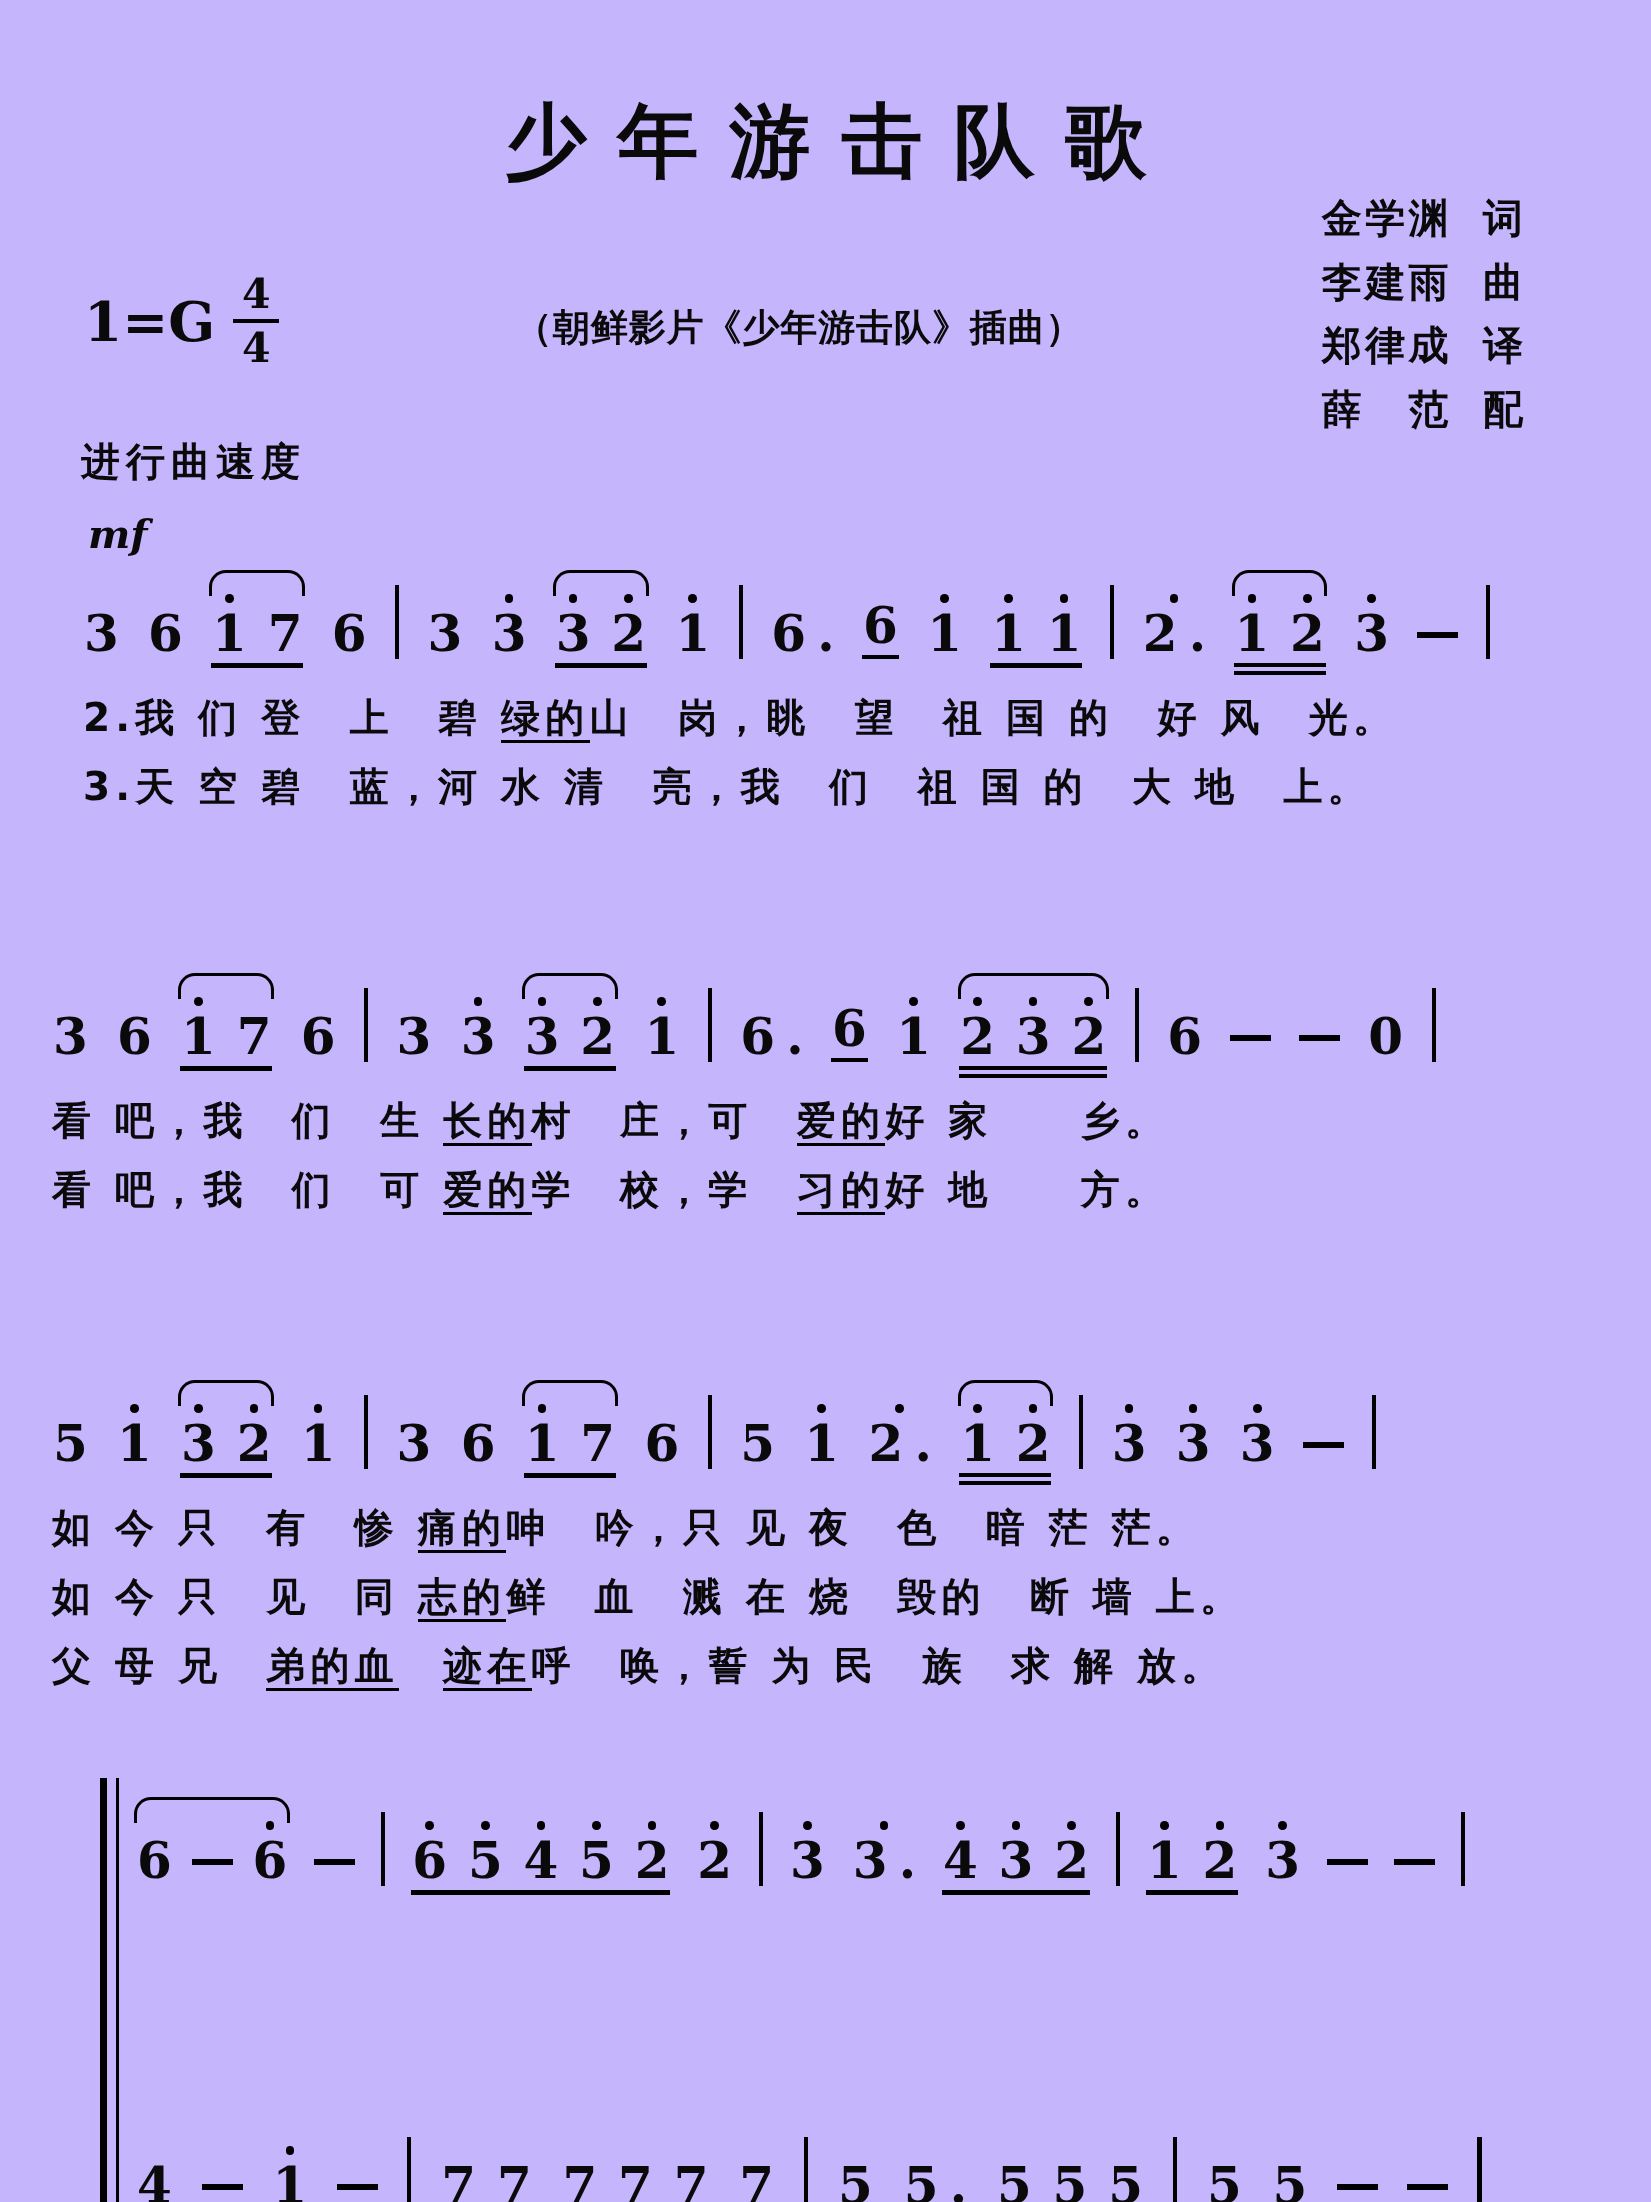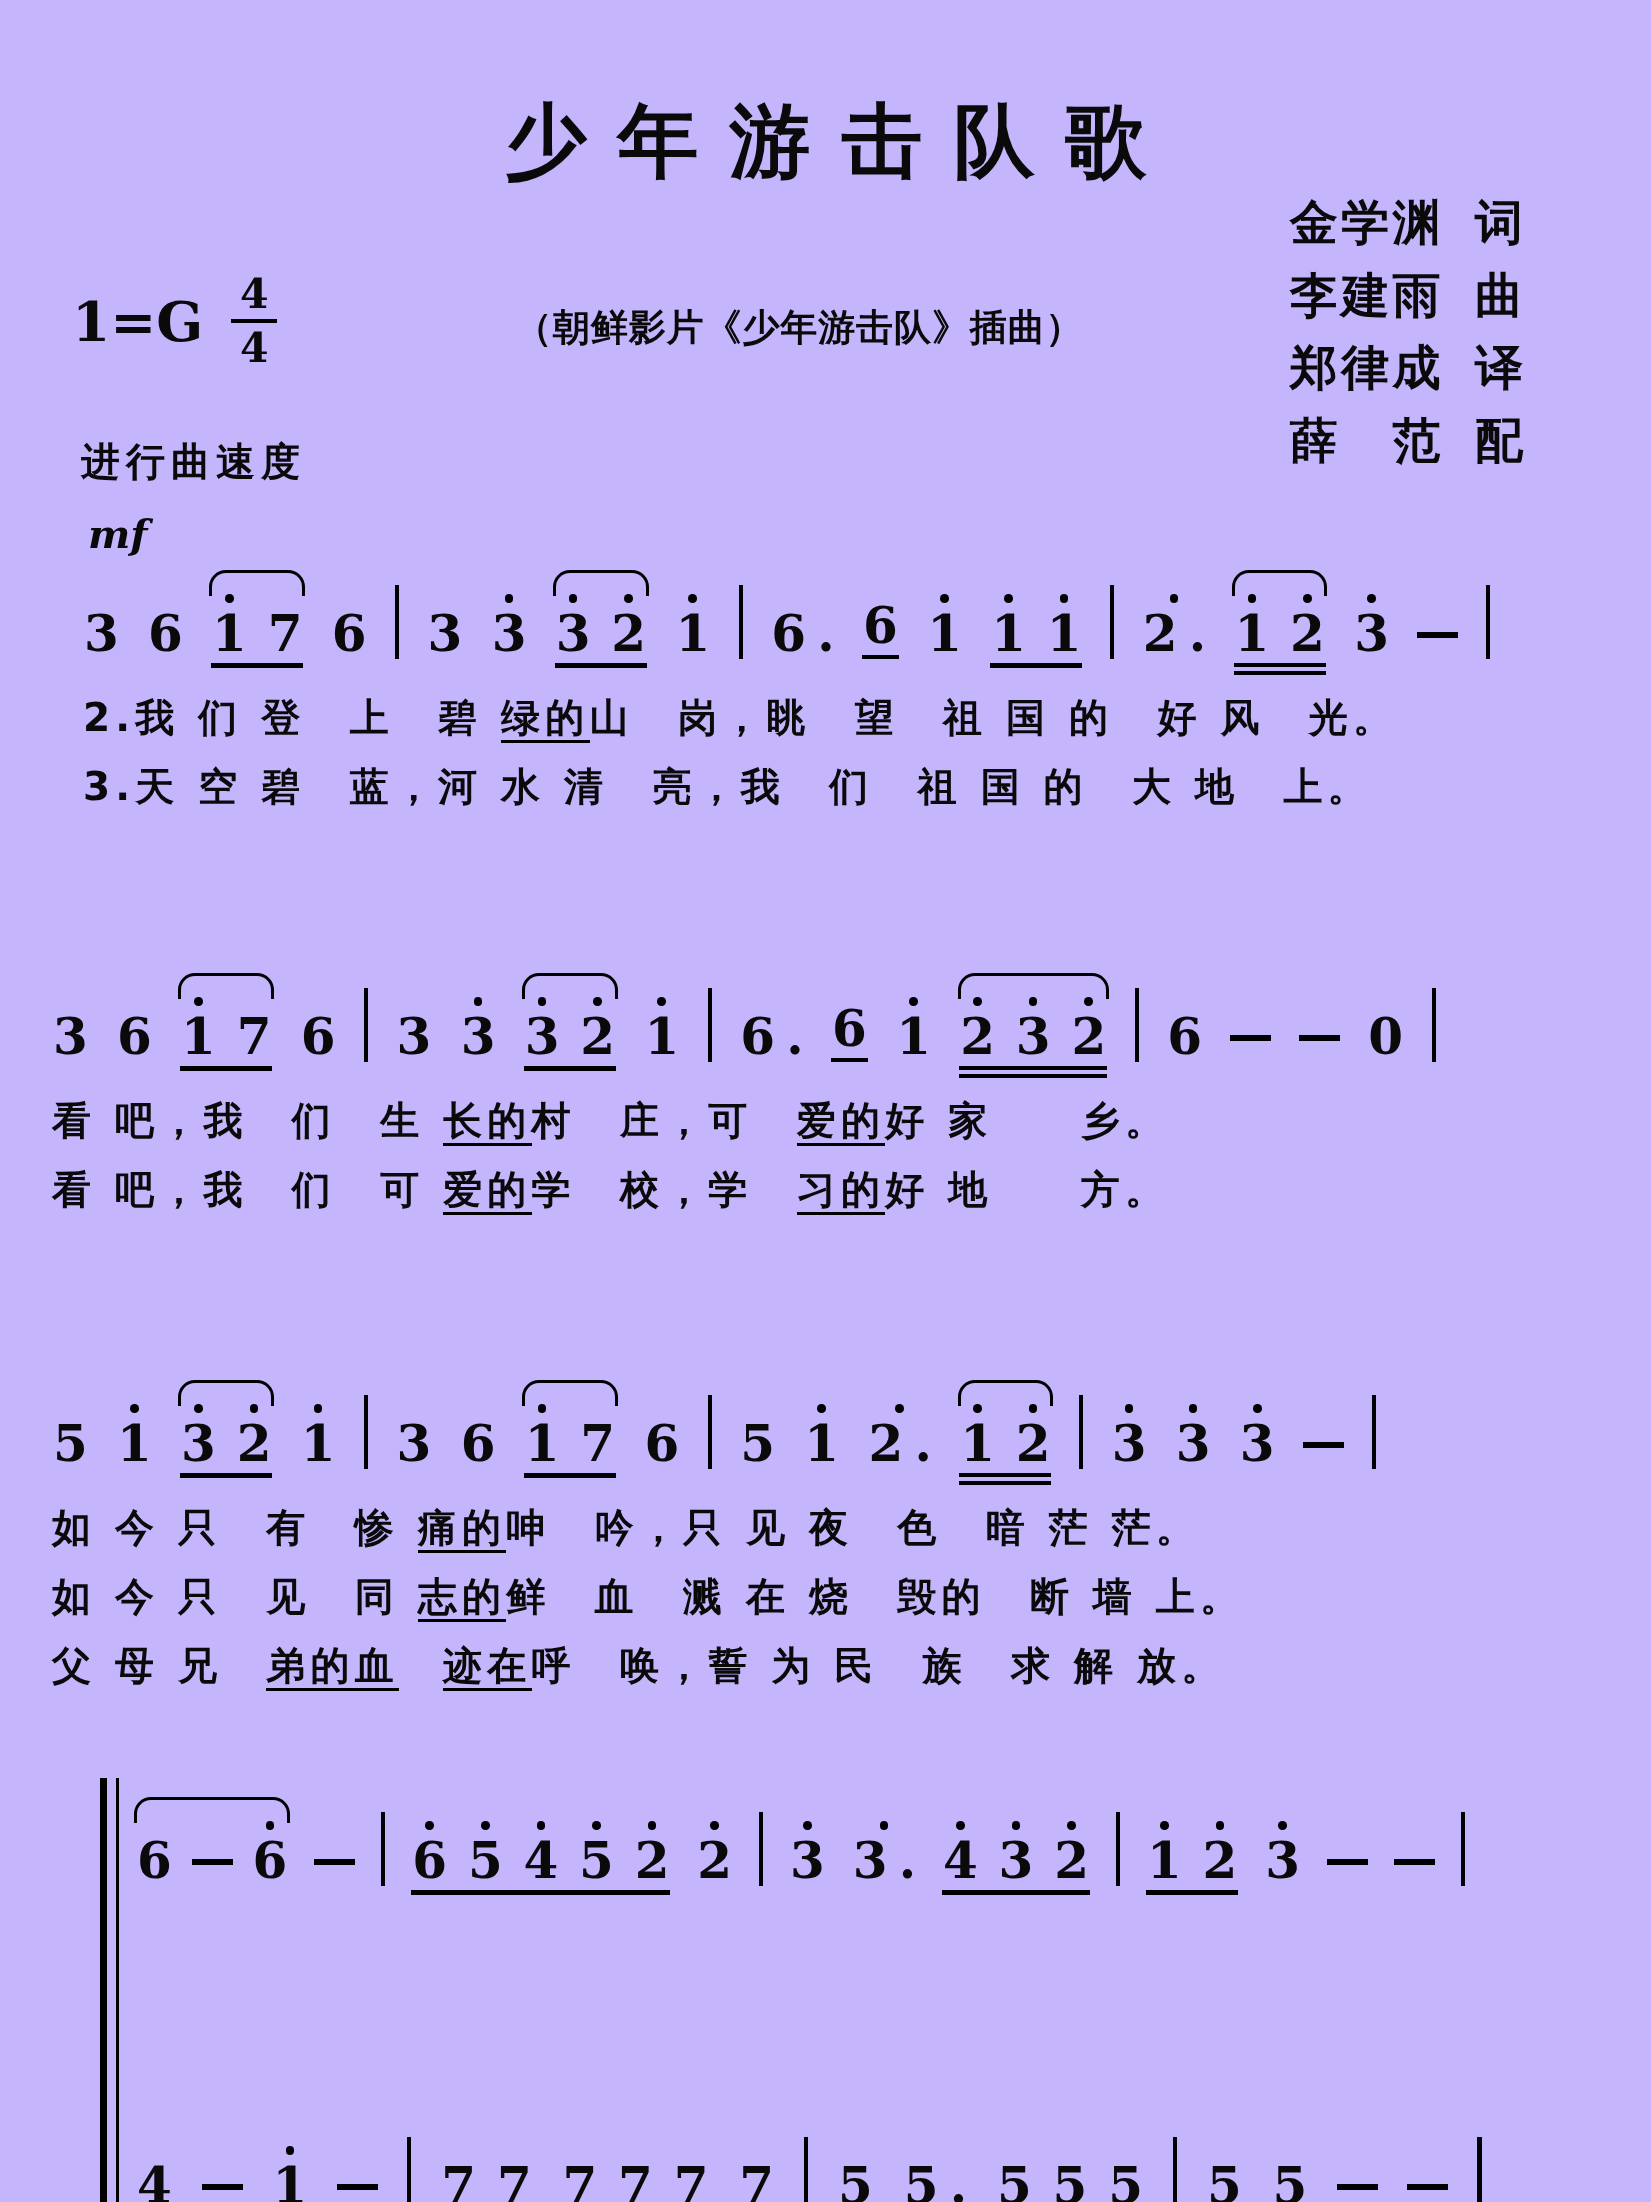--- a/index.html
+++ b/index.html
@@ -2,24 +2,24 @@
 <html style="font-size:13.8px"><head>
 <meta charset="utf-8">
 <style>
   html,body{margin:0;padding:0;background:#e8e8e6;}
   .page{position:relative;width:1652px;height:2203px;background:#c4b5fd;color:#0a0a0a;
         font-family:"DejaVu Sans",sans-serif;overflow:hidden;}
   .title{position:absolute;top:34px;left:0;right:0;text-align:center;
          font-size:81px;font-weight:700;letter-spacing:31px;text-indent:31px;}
   .credits{position:absolute;top:191px;right:129px;display:grid;
            grid-template-columns:auto auto;column-gap:31px;row-gap:8.6px;
-           font-size:48px;font-weight:700;}
+           font-size:40px;font-weight:700;}
   .credit-name{letter-spacing:3.4px;}
   .credit-role{text-align:right;}
-  .keysig{position:absolute;left:72px;top:274px;display:flex;align-items:center;gap:28px;
+  .keysig{position:absolute;left:84px;top:274px;display:flex;align-items:center;gap:18px;
           font-family:"DejaVu Serif",serif;font-weight:700;font-size:55px;}
   .frac{display:flex;flex-direction:column;align-items:center;line-height:1;}
   .frac-top{font-size:41px;padding:0 8.6px 4.3px;border-bottom:4.3px solid #000;}
   .frac-bot{font-size:41px;padding-top:4.3px;}
   .subtitle{position:absolute;left:515px;top:303px;font-size:37px;letter-spacing:0.9px;font-weight:600;}
   .tempo{position:absolute;left:81px;top:435px;font-size:39px;letter-spacing:6px;font-weight:600;}
 
   .system{position:absolute;}
   .s1{left:83px;top:515px;width:1471px;}
   .s2{left:52px;top:959px;width:1504px;}

